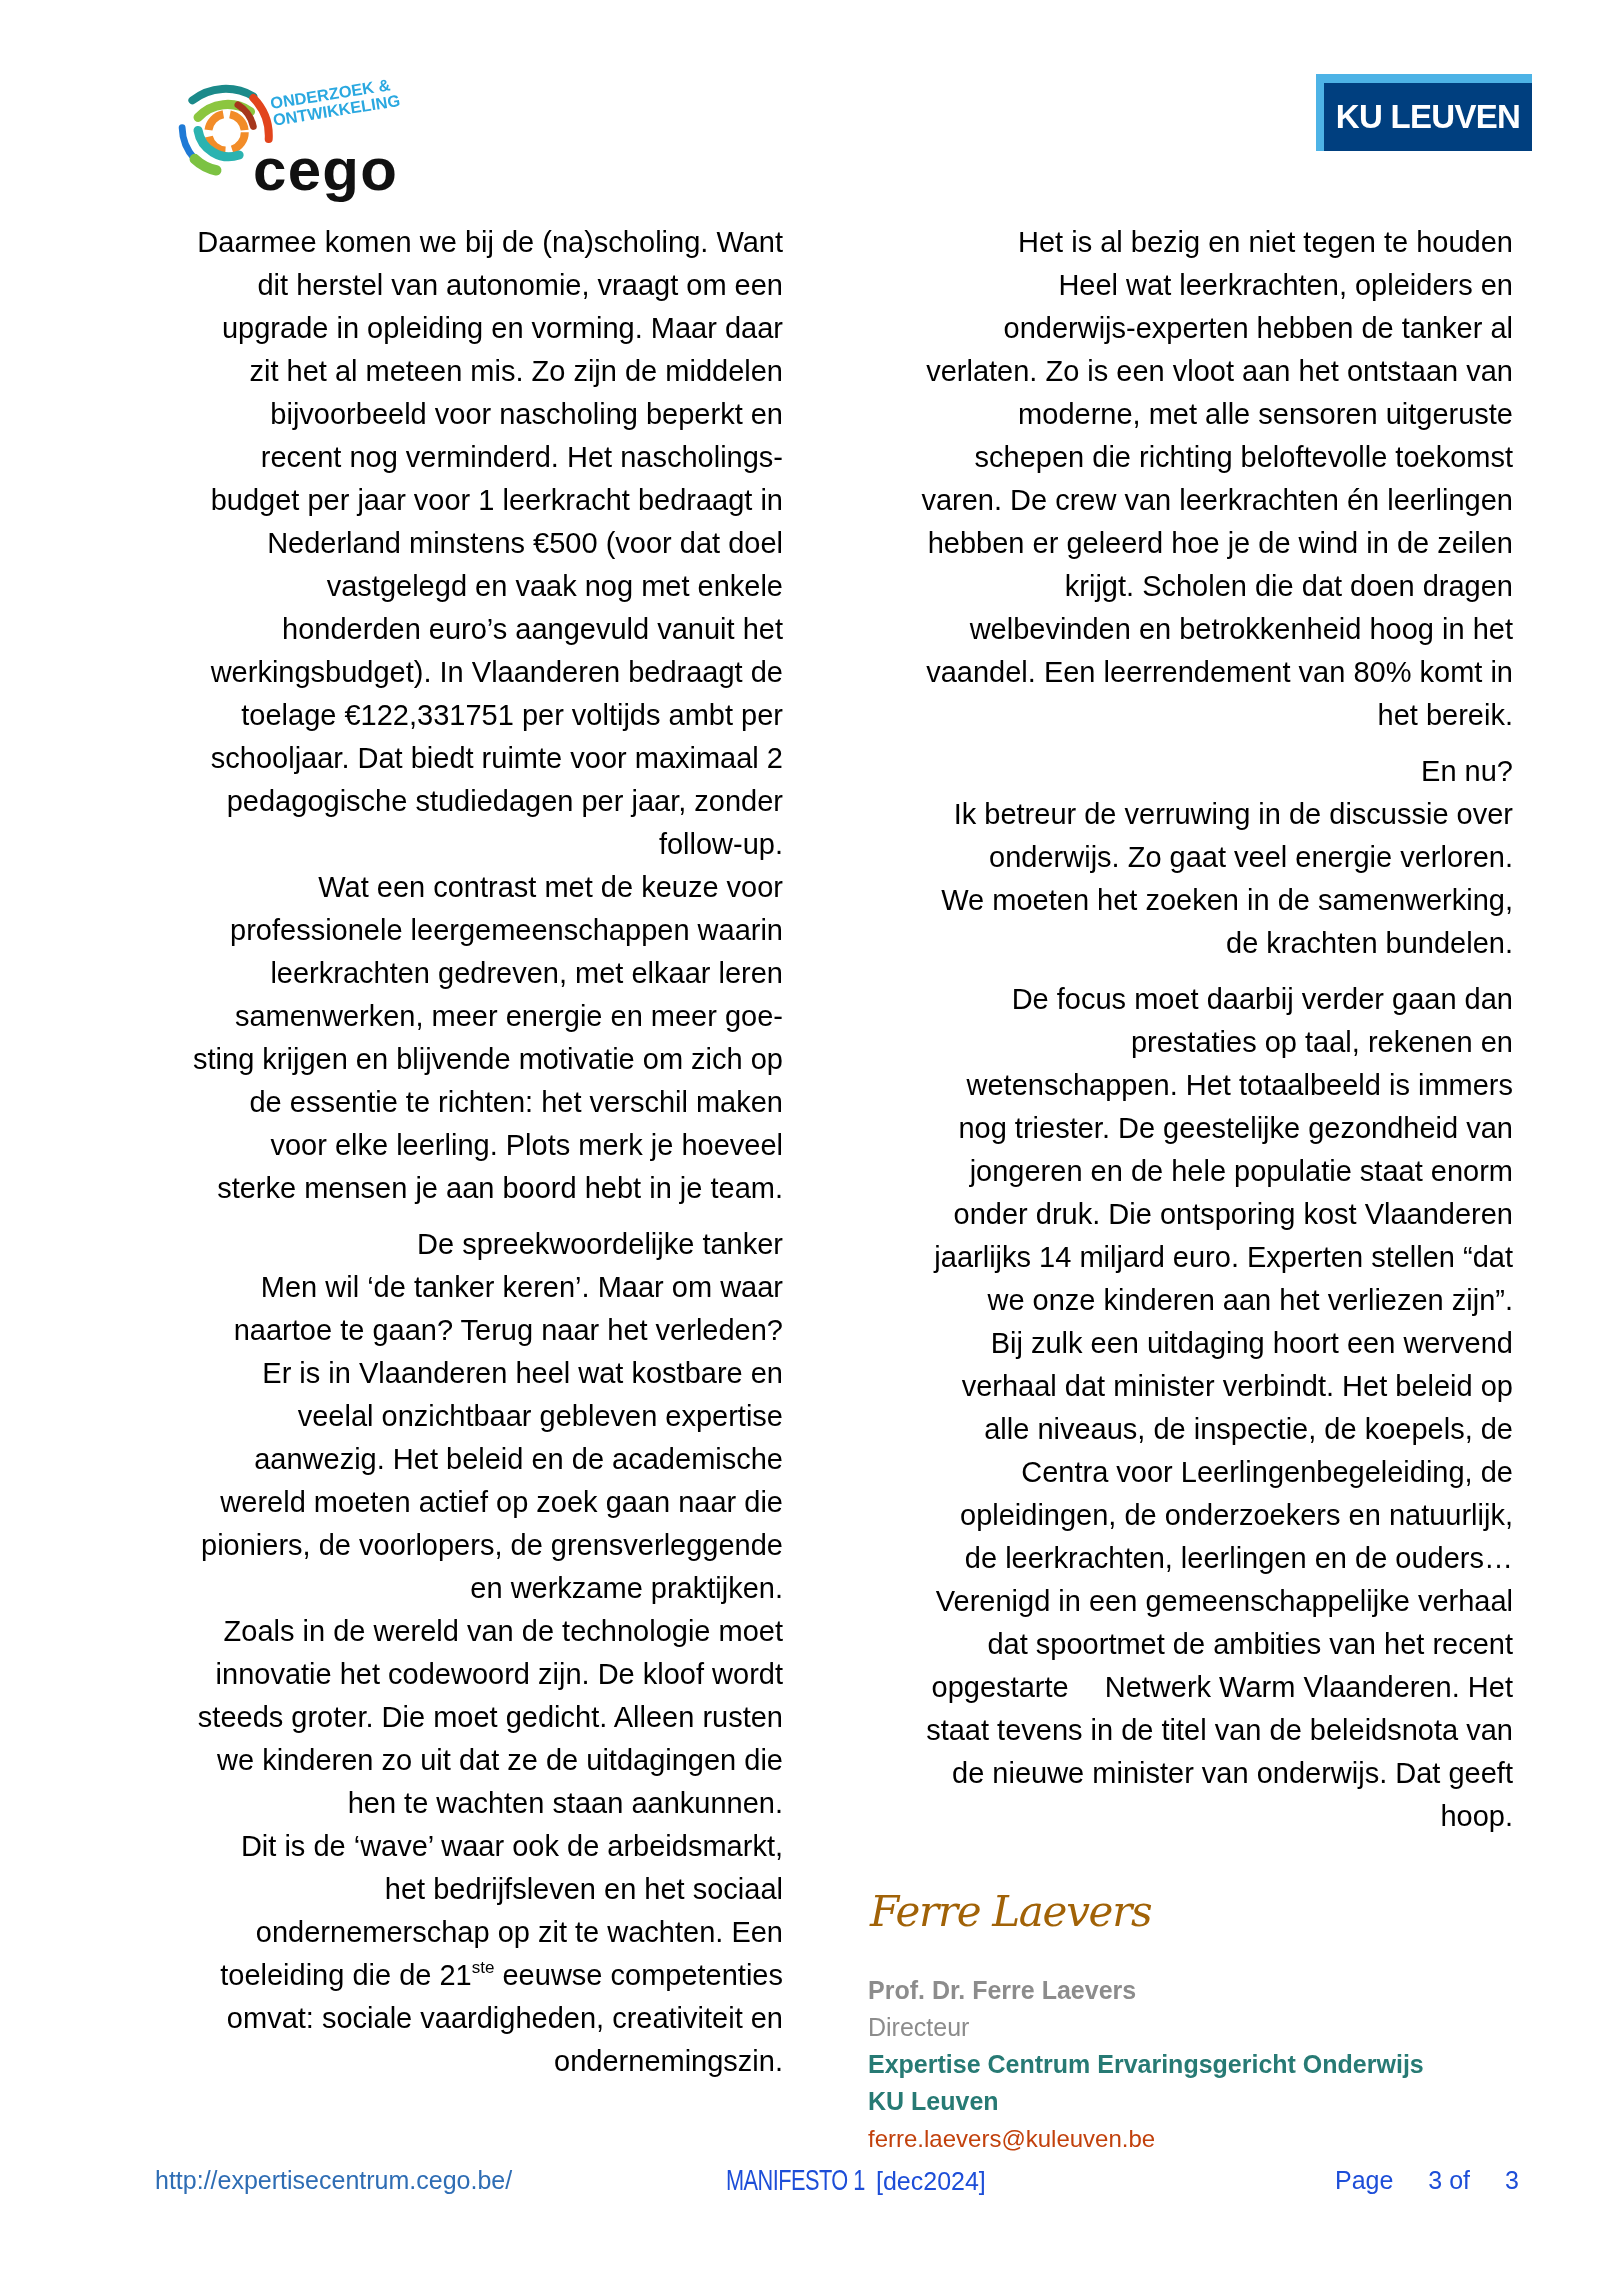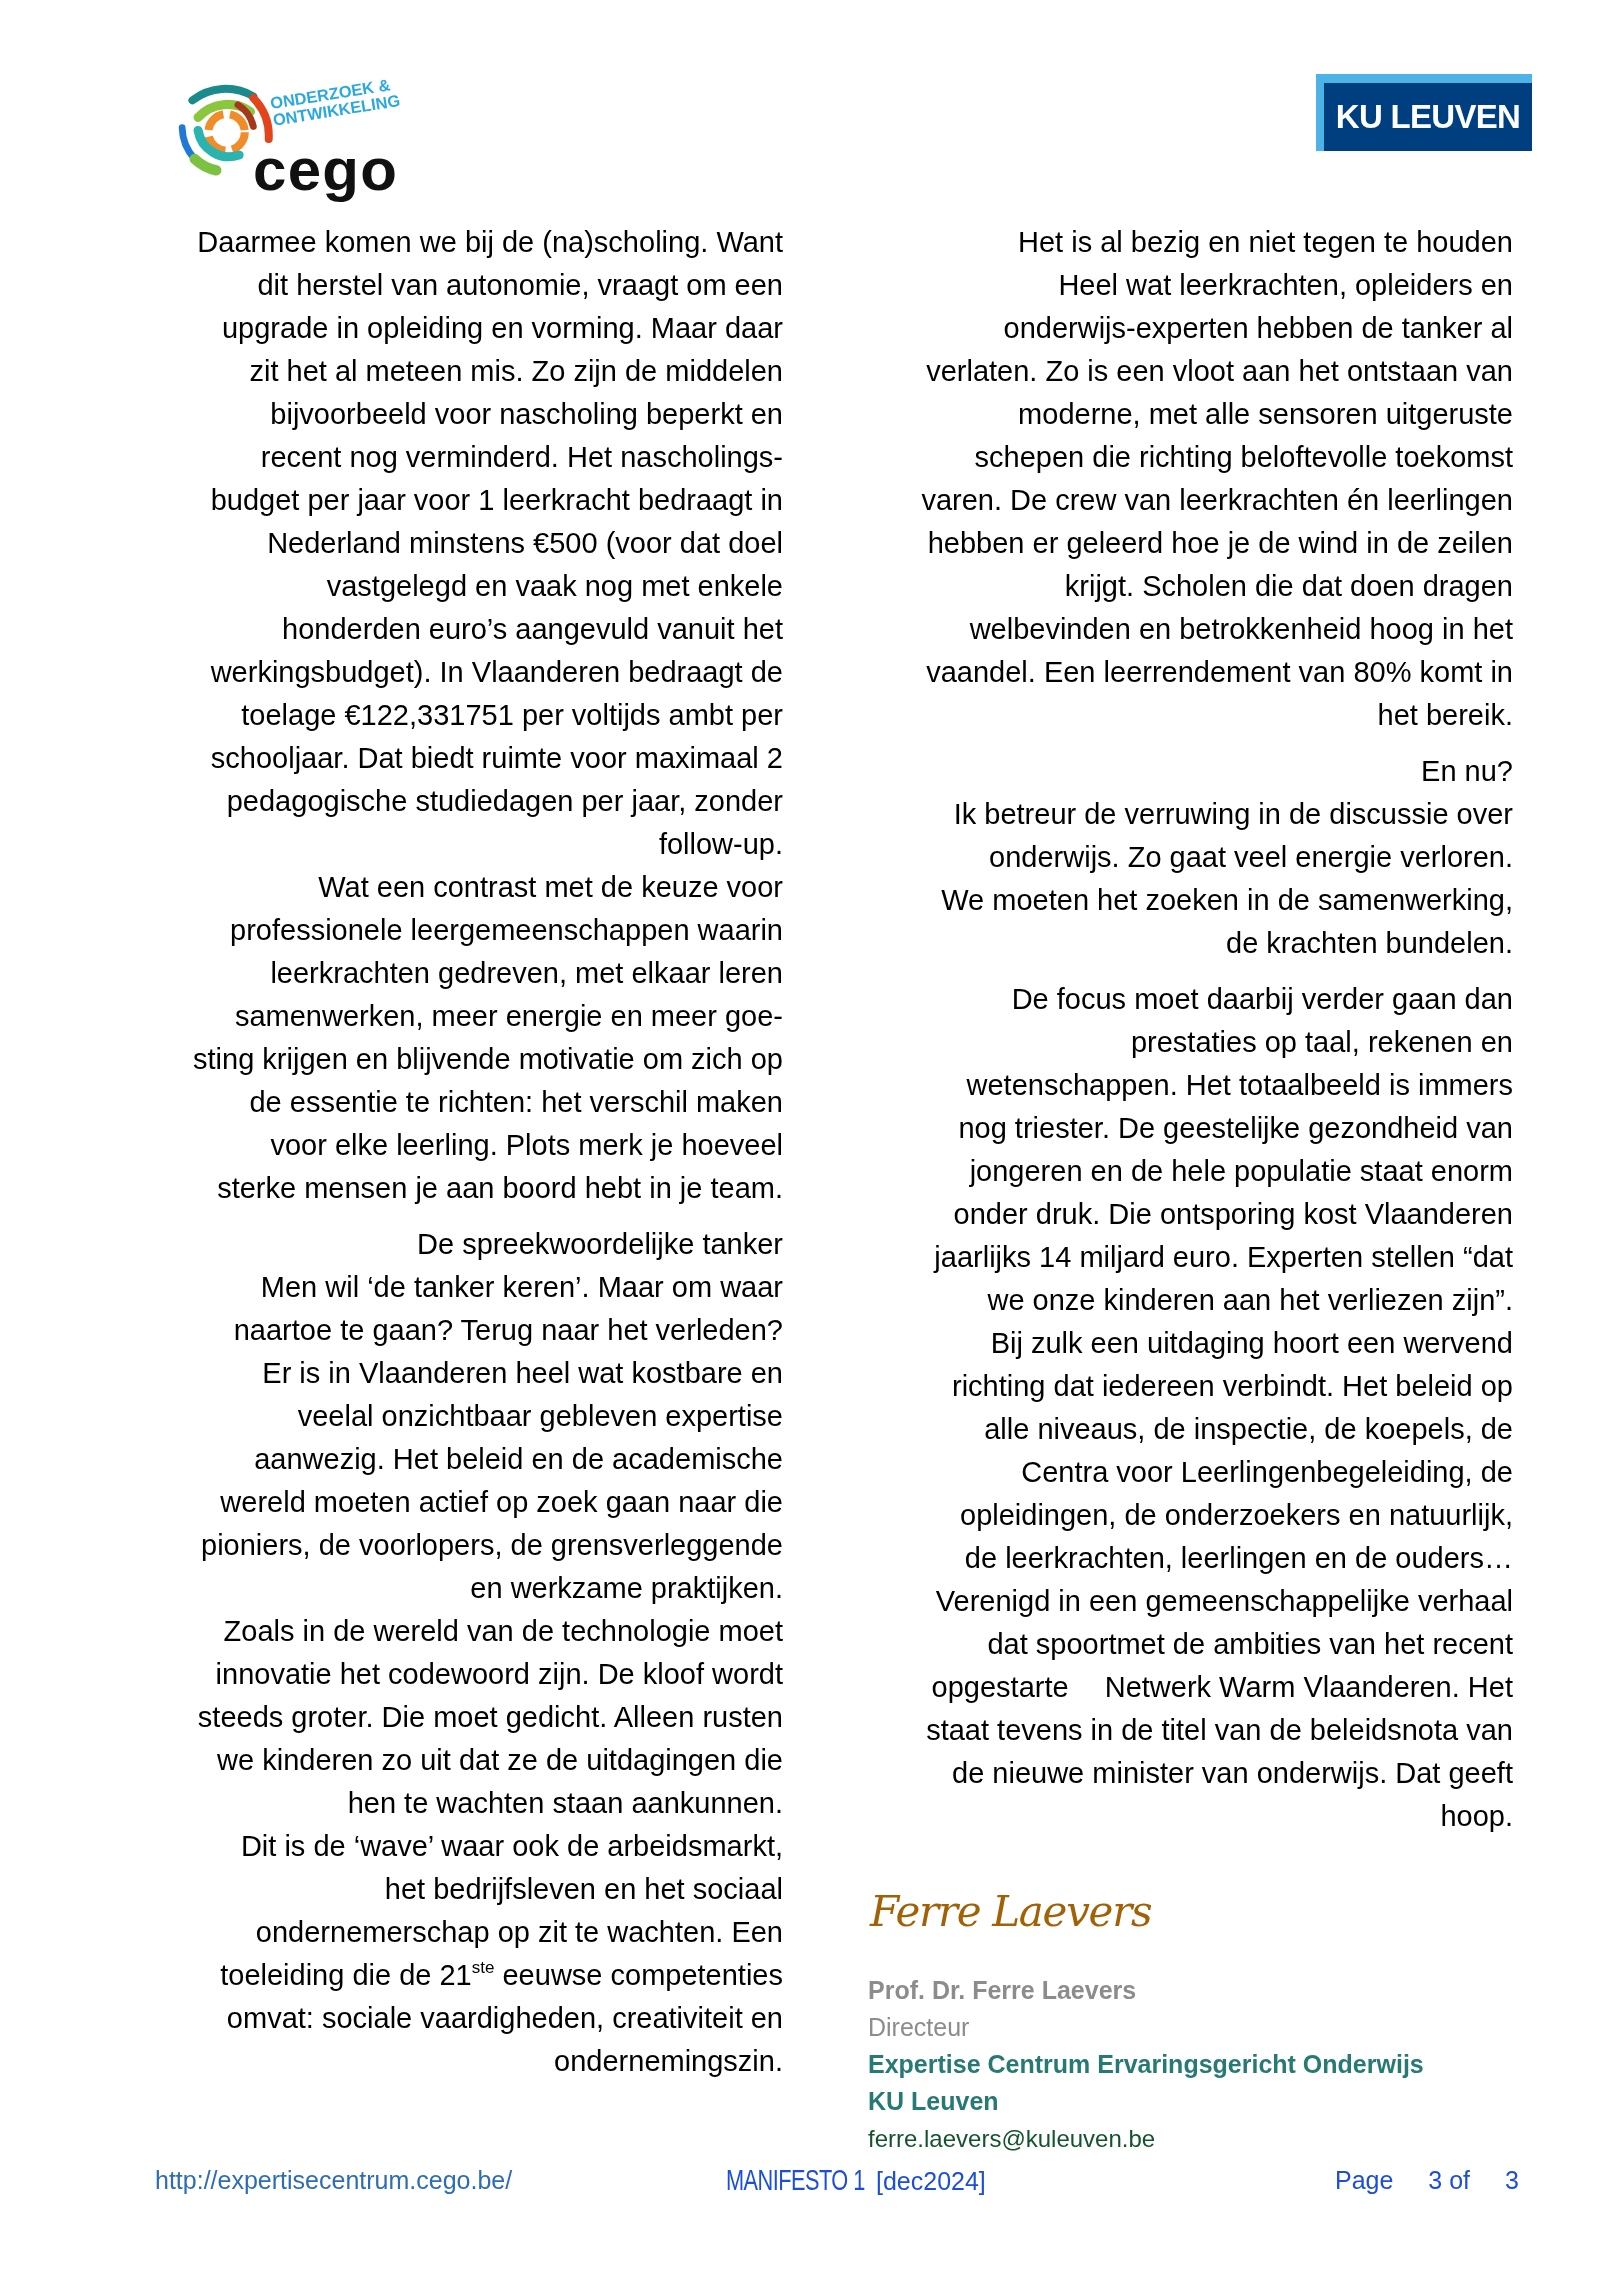--- a/index.html
+++ b/index.html
@@ -24,21 +24,21 @@
     sup { font-size: 17px; line-height: 0; vertical-align: 11.8px; }
     b { font-weight: normal; margin-left: 28px; }
 
     
     .sig { position: absolute; left: 870px; top: 1887px; font-family: "DejaVu Serif", serif;
            font-style: italic; font-size: 42px; color: #a16207; letter-spacing: -1.3px; }
     .sig-block { position: absolute; left: 868px; top: 1972px; font-size: 25px; line-height: 37px; }
     .sig-name { color: #8c8c8c; font-weight: bold; }
     .sig-role { color: #8c8c8c; }
     .sig-org { color: #277a74; font-weight: bold; }
-    .sig-email { color: #14532d; font-size: 24px; }
+    .sig-email { color: #c2410c; font-size: 24px; }
 
     
     .footer { position: absolute; top: 2164px; font-size: 25px; line-height: 33px; }
     .footer.url { left: 155px; color: #2e6db4; }
     .footer.center { left: 726px; color: #1d4ed8; }
     .footer.center .doc { font-family: "Liberation Sans Narrow", "Liberation Sans", sans-serif; letter-spacing: -0.7px; font-size: 29px; transform: scaleX(0.75); display:inline-block; transform-origin: left center; }
     .footer.center .date { font-size: 25px; position: absolute; left: 150px; top: 1.3px; white-space: nowrap; }
     .footer.page { left: 1335px; color: #1d4ed8; }
   </style>
 </head>
@@ -143,21 +143,21 @@
   <div class="para">
     <span class="line">De focus moet daarbij verder gaan dan</span>
     <span class="line">prestaties op taal, rekenen en</span>
     <span class="line">wetenschappen. Het totaalbeeld is immers</span>
     <span class="line">nog triester. De geestelijke gezondheid van</span>
     <span class="line">jongeren en de hele populatie staat enorm</span>
     <span class="line">onder druk. Die ontsporing kost Vlaanderen</span>
     <span class="line">jaarlijks 14 miljard euro. Experten stellen “dat</span>
     <span class="line">we onze kinderen aan het verliezen zijn”.</span>
     <span class="line">Bij zulk een uitdaging hoort een wervend</span>
-    <span class="line">richting dat iedereen verbindt. Het beleid op</span>
+    <span class="line">verhaal dat minister verbindt. Het beleid op</span>
     <span class="line">alle niveaus, de inspectie, de koepels, de</span>
     <span class="line">Centra voor Leerlingenbegeleiding, de</span>
     <span class="line">opleidingen, de onderzoekers en natuurlijk,</span>
     <span class="line">de leerkrachten, leerlingen en de ouders…</span>
     <span class="line">Verenigd in een gemeenschappelijke verhaal</span>
     <span class="line">dat  spoortmet de ambities van het recent</span>
     <span class="line"><span>opgestarte </span><b>Netwerk Warm Vlaanderen</b><span>. Het</span></span>
     <span class="line">staat tevens in de titel van de beleidsnota van</span>
     <span class="line">de nieuwe minister van onderwijs. Dat geeft</span>
     <span class="line">hoop.</span>

